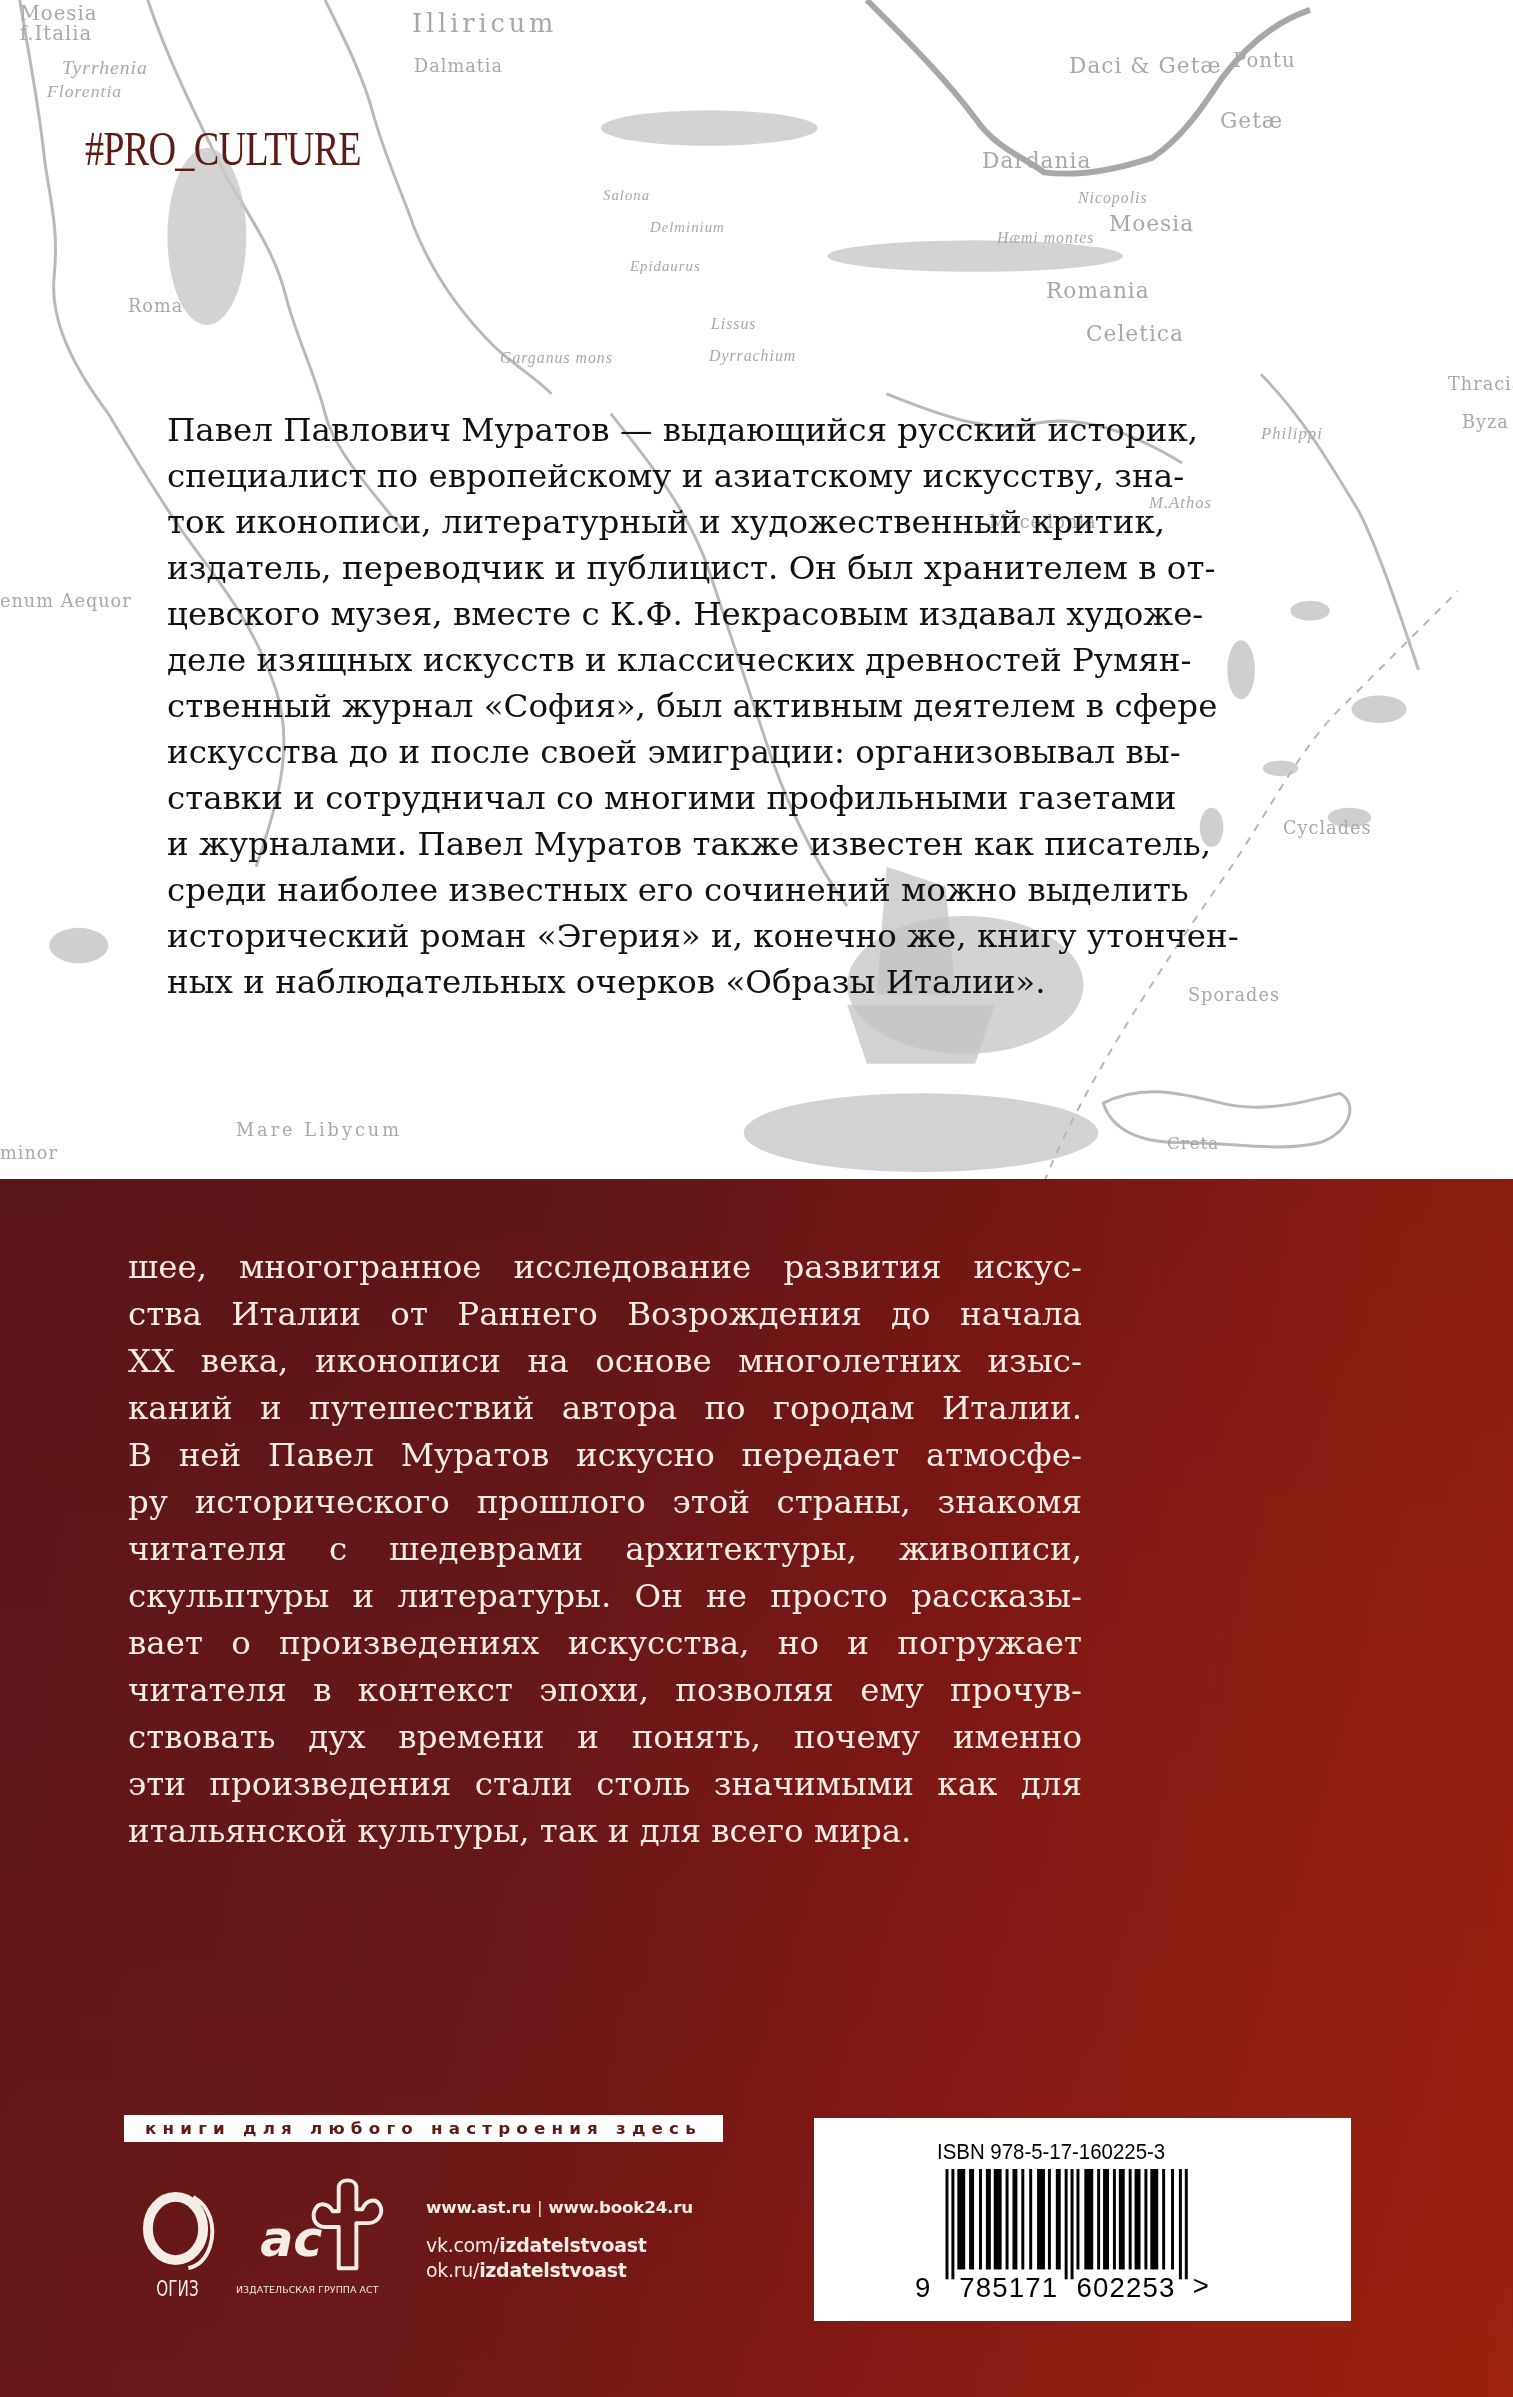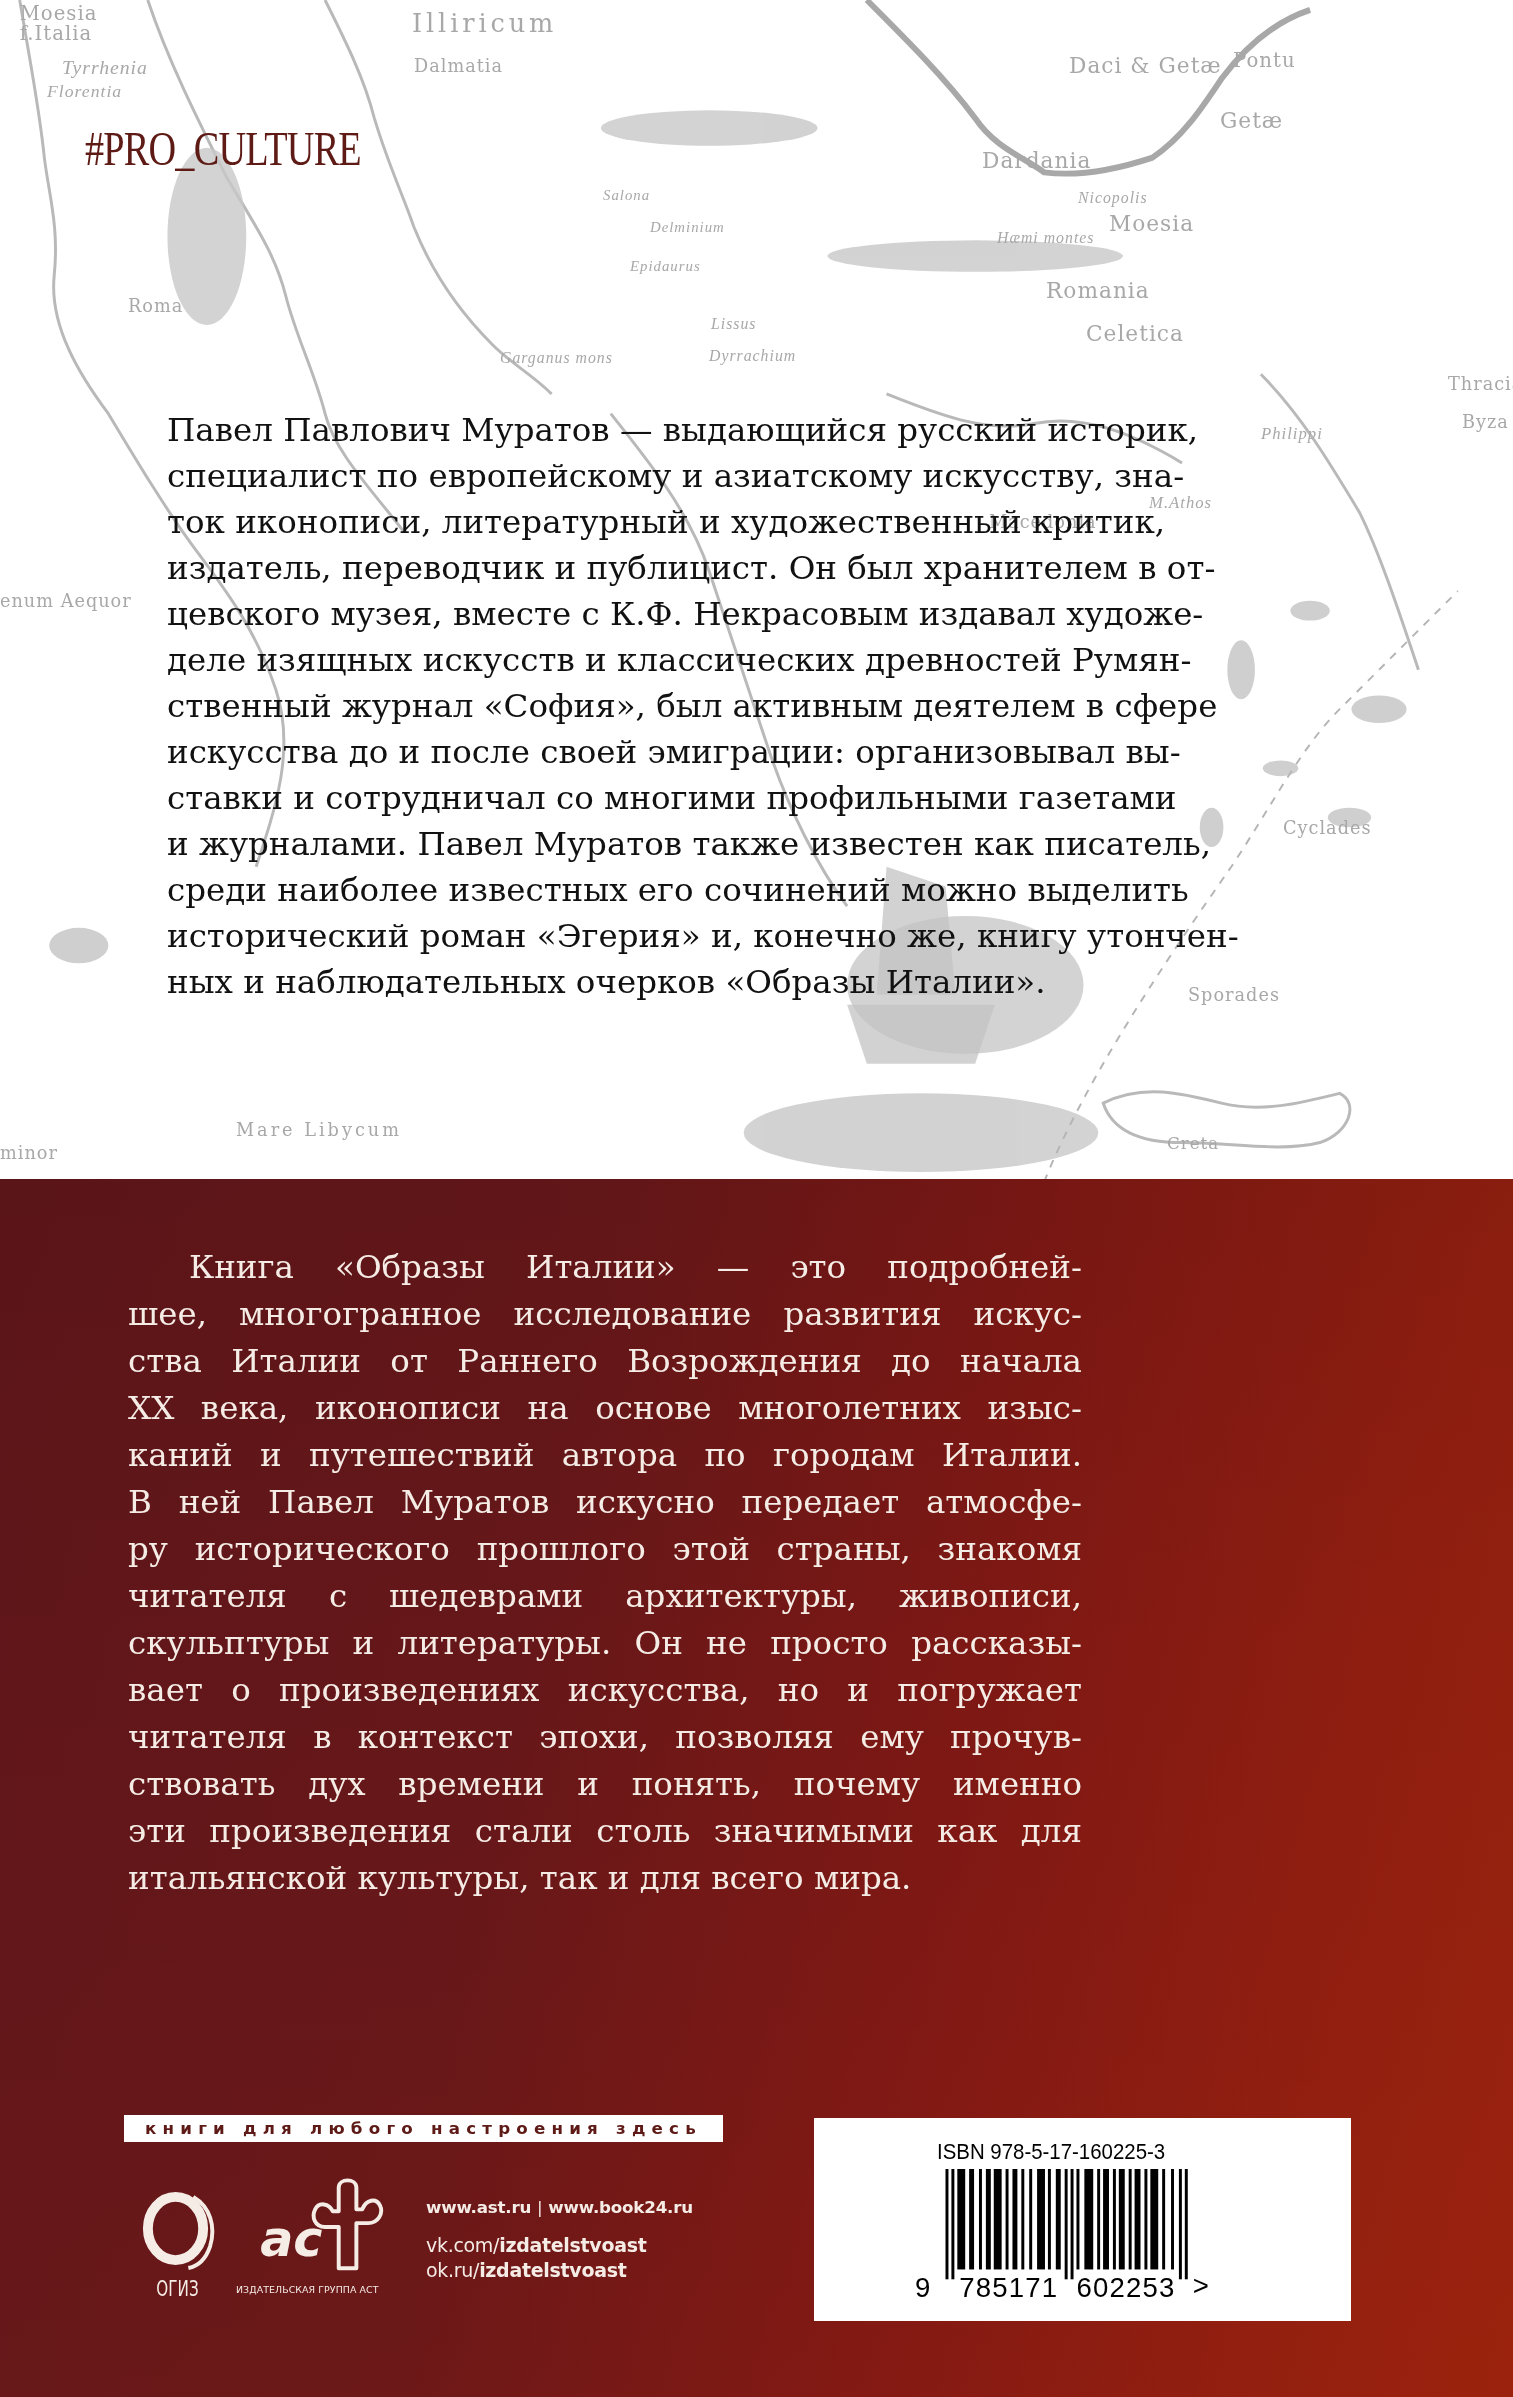--- a/index.html
+++ b/index.html
@@ -190,21 +190,20 @@
     <span class="line">ставки и сотрудничал со многими профильными газетами</span>
     <span class="line">и журналами. Павел Муратов также известен как писатель,</span>
     <span class="line">среди наиболее известных его сочинений можно выделить</span>
     <span class="line">исторический роман «Эгерия» и, конечно же, книгу утончен-</span>
     <span class="line last">ных и наблюдательных очерков «Образы Италии».</span>
   </div>
 </section>
 
 <section class="red-section">
   <div class="desc">
-    <span class="line first">Книга «Образы Италии» — это подробней-</span>
     <span class="line">шее, многогранное исследование развития искус-</span>
     <span class="line">ства Италии от Раннего Возрождения до начала</span>
     <span class="line">XX века, иконописи на основе многолетних изыс-</span>
     <span class="line">каний и путешествий автора по городам Италии.</span>
     <span class="line">В ней Павел Муратов искусно передает атмосфе-</span>
     <span class="line">ру исторического прошлого этой страны, знакомя</span>
     <span class="line">читателя с шедеврами архитектуры, живописи,</span>
     <span class="line">скульптуры и литературы. Он не просто рассказы-</span>
     <span class="line">вает о произведениях искусства, но и погружает</span>
     <span class="line">читателя в контекст эпохи, позволяя ему прочув-</span>

